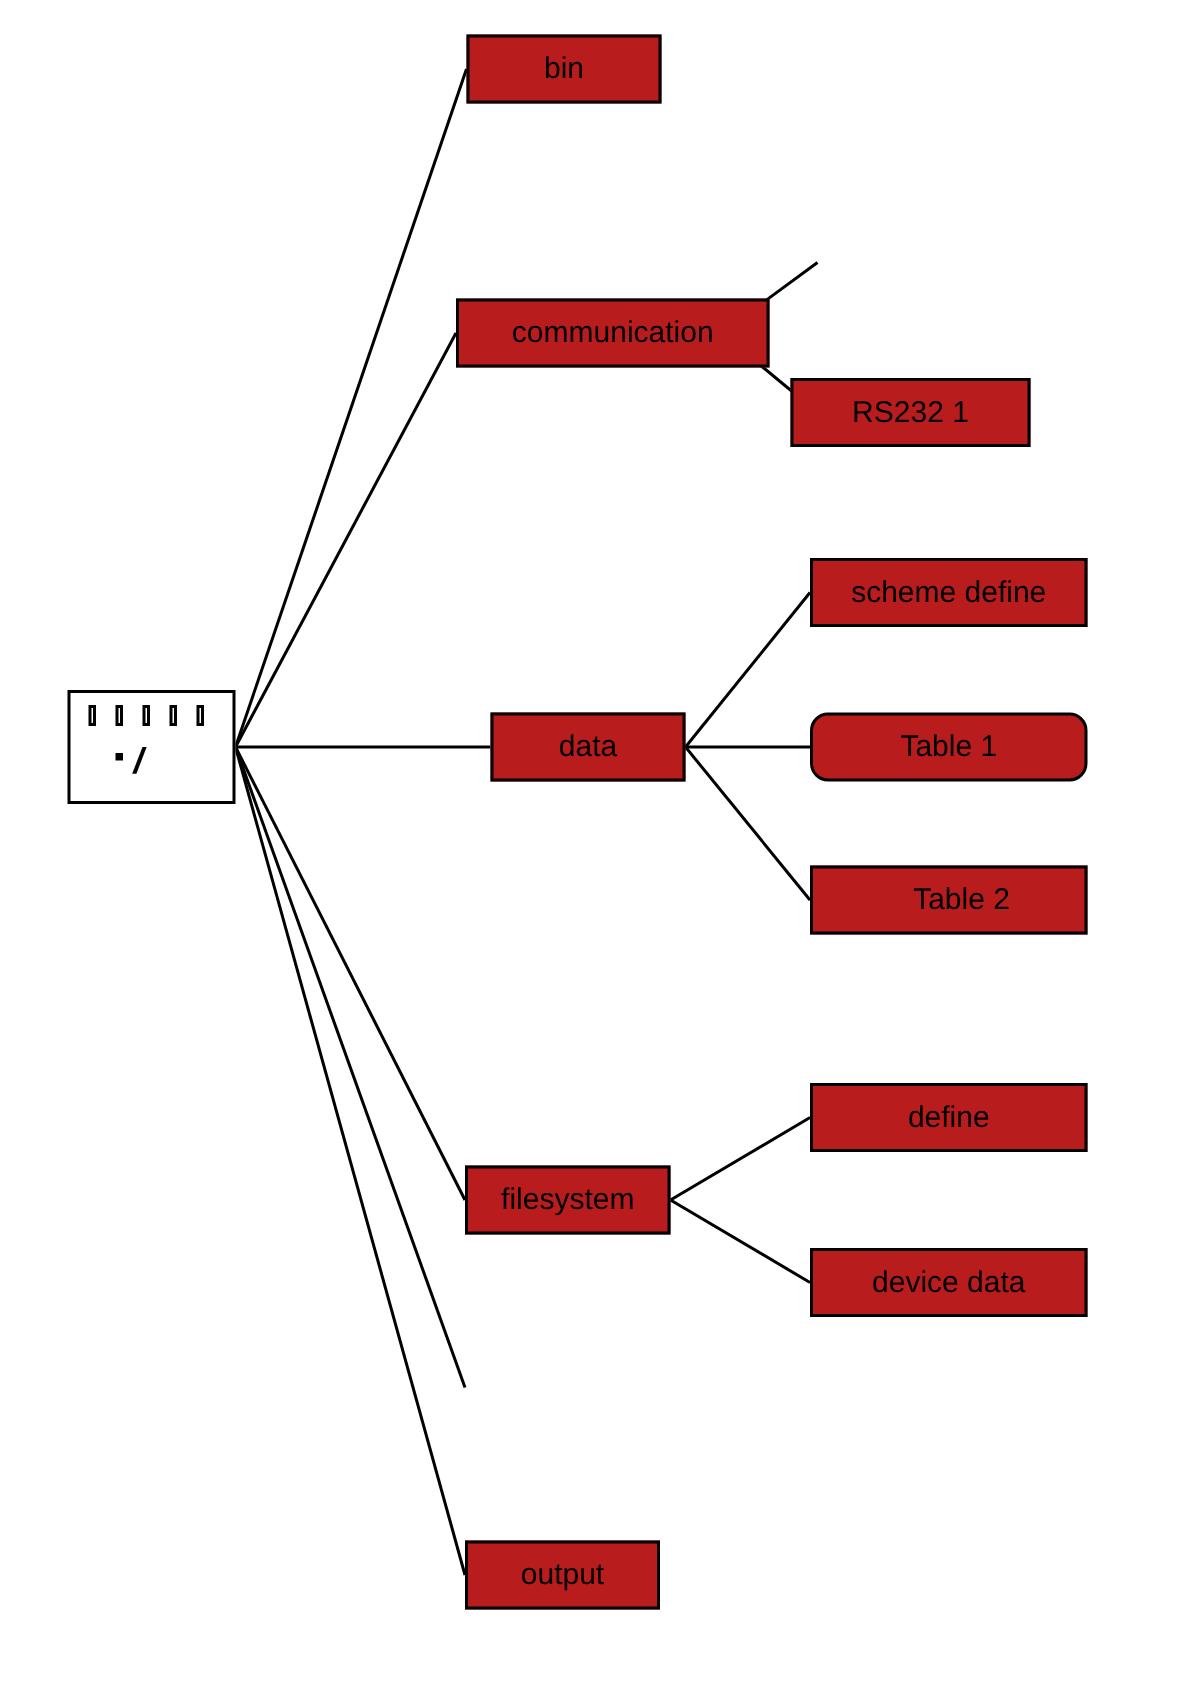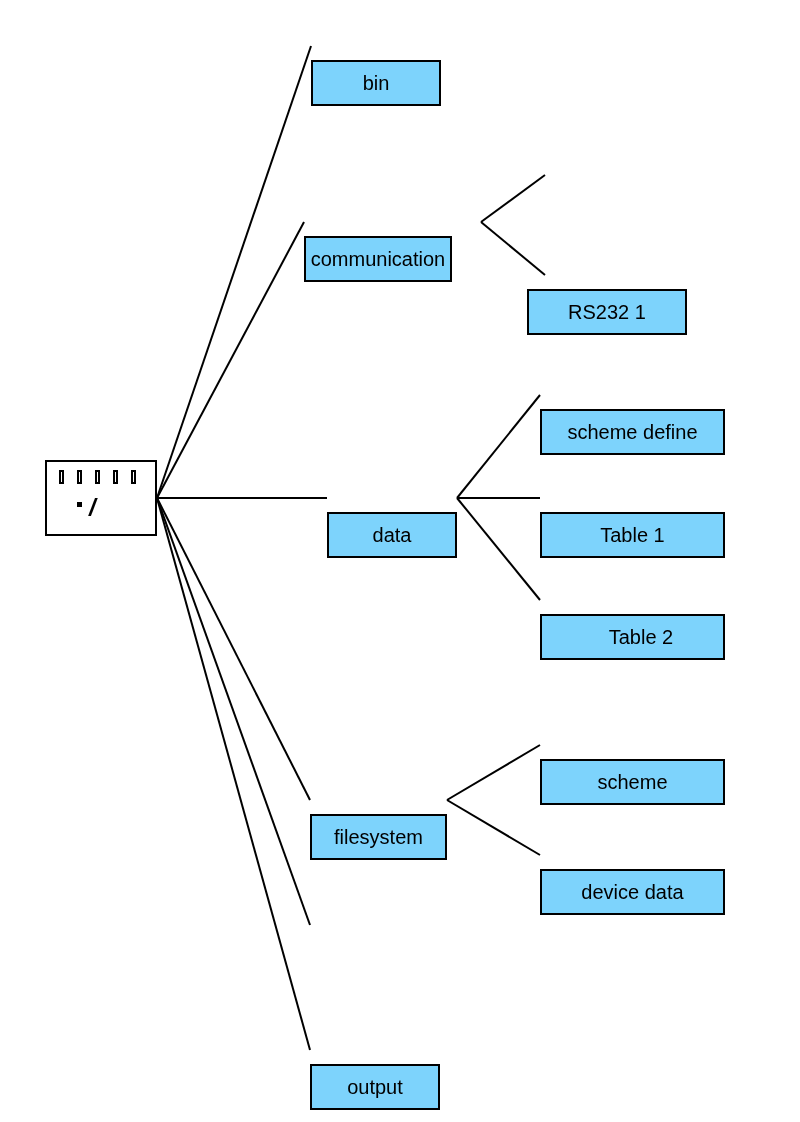--- a/index.html
+++ b/index.html
@@ -18,30 +18,29 @@
   svg.lines {
     position: absolute;
     left: 0; top: 0;
     width: 800px;
     height: 1122px;
     pointer-events: none;
   }
   .node {
     position: absolute;
     border: 2px solid #000;
-    background: #7dd3fc;
+    background: #b91c1c;
     display: flex;
     align-items: center;
     justify-content: center;
     font-size: 20px;
     font-weight: 500;
     box-sizing: border-box;
     text-align: center;
     padding: 2px 4px;
-    margin-top: 37px;
   }
   .root-node {
     position: absolute;
     border: 2px solid #000;
     background: #fff;
     box-sizing: border-box;
   }
   .root-inner {
     position: relative;
     width: 100%;
@@ -104,21 +103,21 @@
       <div class="tick" style="left:84px; top:8px;"></div>
       <div class="dot" style="left:30px; top:40px;"></div>
       <div class="slash" style="left:42px; top:32px;"> /</div>
     </div>
   </div>
 
   <div class="node" style="left:311px; top:23px; width:130px; height:46px;">
     <span>bin</span>
   </div>
 
-  <div class="node" style="left:304px; top:199px; width:148px; height:46px;">
+  <div class="node" style="left:304px; top:199px; width:209px; height:46px;">
     <span>communication</span>
   </div>
 
   <div class="node" style="left:327px; top:475px; width:130px; height:46px;text-align:center;">
     <span>data</span>
   </div>
 
   <div class="node" style="left:310px; top:777px; width:137px; height:46px;">
     <span>filesystem</span>
   </div>
@@ -128,27 +127,27 @@
     <span>output</span>
   </div>
 
   <div class="node" style="left:527px; top:252px; width:160px; height:46px;">
     <span>RS232 1</span>
   </div>
 
   <div class="node" style="left:540px; top:372px; width:185px; height:46px;">
     <span>scheme define</span>
   </div>
-  <div class="node" style="left:540px; top:475px; width:185px; height:46px;">
+  <div class="node" style="left:540px; top:475px; width:185px; height:46px;border-radius:12px;">
     <span>Table 1</span>
   </div>
   <div class="node" style="left:540px; top:577px; width:185px; height:46px;padding-left:21px;">
     <span>Table 2</span>
   </div>
 
   <div class="node" style="left:540px; top:722px; width:185px; height:46px;">
-    <span>scheme</span>
+    <span>define</span>
   </div>
   <div class="node" style="left:540px; top:832px; width:185px; height:46px;">
     <span>device data</span>
   </div>
 
 </div>
 
 </body></html>

